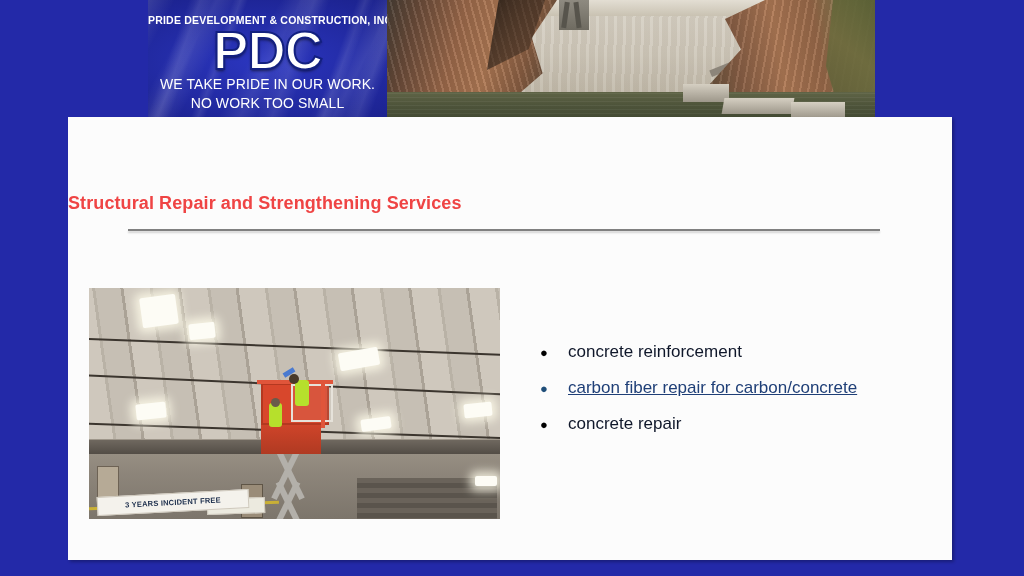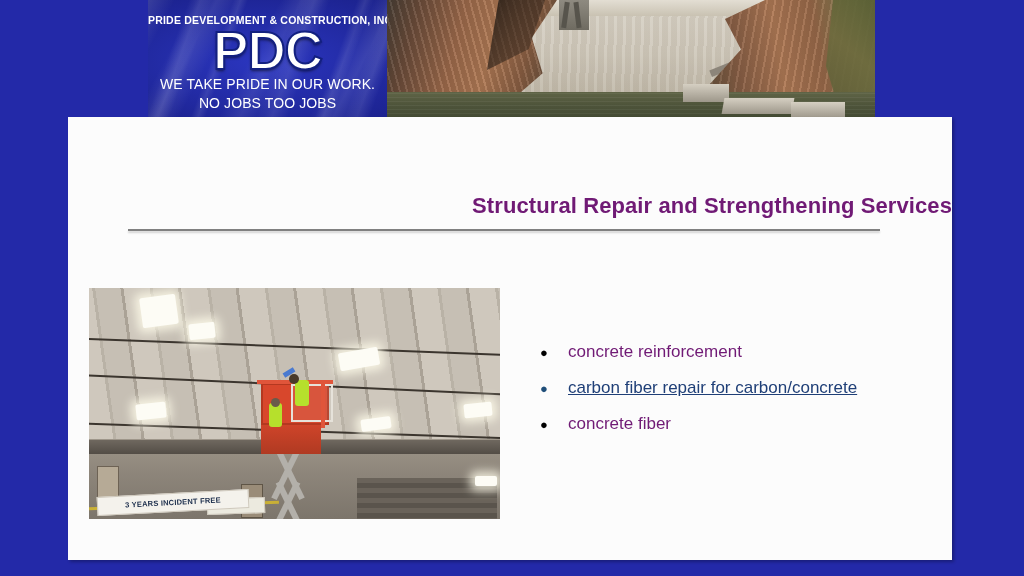--- a/index.html
+++ b/index.html
@@ -212,24 +212,24 @@
     position: absolute;
     left: 68px; top: 117px;
     width: 884px; height: 443px;
     background: #fcfcfc;
     box-shadow: 2px 2px 3px rgba(0,0,0,0.28);
   }
 
   #slide-title {
     position: absolute;
     left: 0; right: 0; top: 76px;
-    text-align: right;
-    font-size: 22px;
+    text-align: left;
+    font-size: 18px;
     font-weight: bold;
-    color: #701a75;
+    color: #ef4444;
     letter-spacing: 0.1px;
     font-family: "Liberation Sans", sans-serif;
   }
 
   #title-rule {
     position: absolute;
     left: 60px; top: 112px;
     width: 752px; height: 2px;
     background: #808080;
     box-shadow: 0 2px 2px rgba(0,0,0,0.17);
@@ -387,21 +387,21 @@
     width: 28px;
     flex: none;
     font-size: 13px;
     line-height: 20px;
     color: #000000;
   }
   .bullet-marker.link-marker { color: #1f4e79; }
   .bullet-text {
     font-size: 17px;
     line-height: 20px;
-    color: #701a75;
+    color: #0f172a;
     font-family: "Liberation Sans", sans-serif;
   }
   .bullet-text.link {
     color: #1f3f77;
     text-decoration: underline;
     cursor: pointer;
   }
 </style>
 </head>
 <body>
@@ -412,21 +412,21 @@
 
     <div id="logo-image">
       <div class="streak s1"></div>
       <div class="streak s2"></div>
       <div class="streak s3"></div>
       <div class="streak s4"></div>
       <div class="streak s5"></div>
       <div id="logo-tagline-top">PRIDE DEVELOPMENT &amp; CONSTRUCTION, INC.</div>
       <div id="logo-tagline-1">WE TAKE PRIDE IN OUR WORK.</div>
       <div id="logo-wordmark">PDC</div>
-      <div id="logo-tagline-2">NO JOBS TOO JOBS</div>
+      <div id="logo-tagline-2">NO WORK TOO SMALL</div>
     </div>
 
     <div id="dam-photo">
       <div class="dam-layer" id="dam-face"></div>
       <div class="dam-layer gate-tower" id="gate-left"></div>
       <div class="dam-layer gate-arm" id="gate-arm-1"></div>
       <div class="dam-layer gate-arm" id="gate-arm-2"></div>
       <div class="dam-layer gate-tower" id="gate-right"></div>
       <div class="dam-layer gate-arm" id="gate-arm-3"></div>
       <div class="dam-layer gate-arm" id="gate-arm-4"></div>
@@ -493,20 +493,20 @@
         <span class="bullet-text">concrete reinforcement</span>
       </div>
 
       <div class="bullet-row">
         <span class="bullet-marker link-marker">●</span>
         <span class="bullet-text link">carbon fiber repair for carbon/concrete</span>
       </div>
 
       <div class="bullet-row">
         <span class="bullet-marker">●</span>
-        <span class="bullet-text">concrete fiber</span>
+        <span class="bullet-text">concrete repair</span>
       </div>
 
     </div>
 
   </div>
 
 </div>
 
 </body></html>

